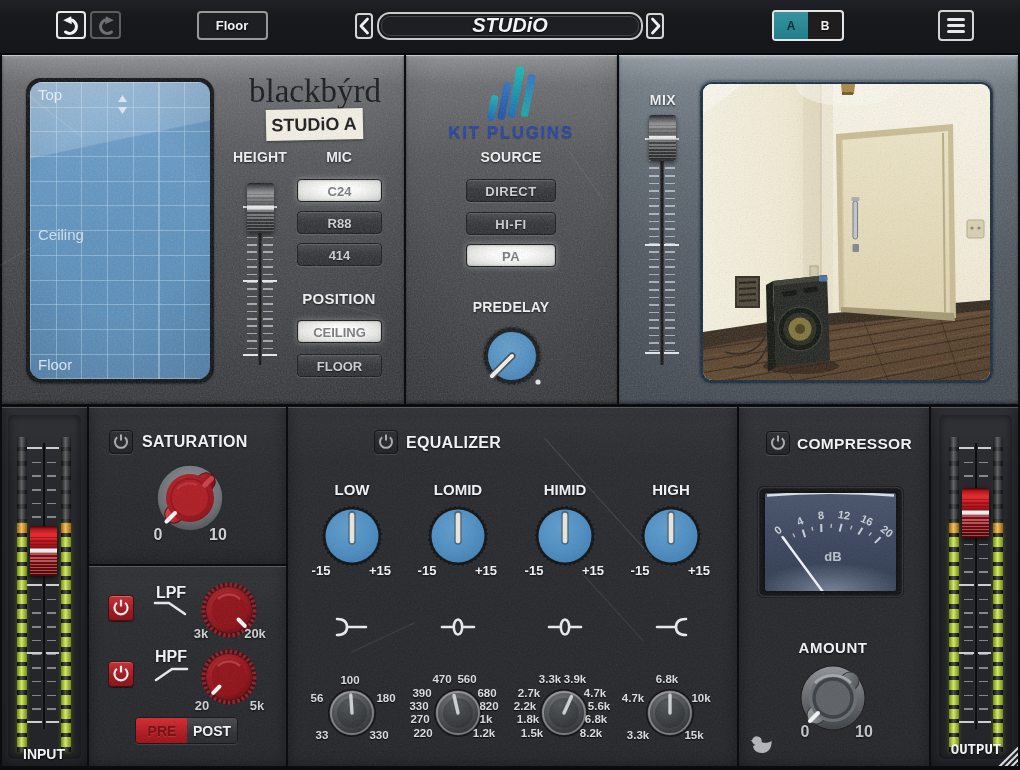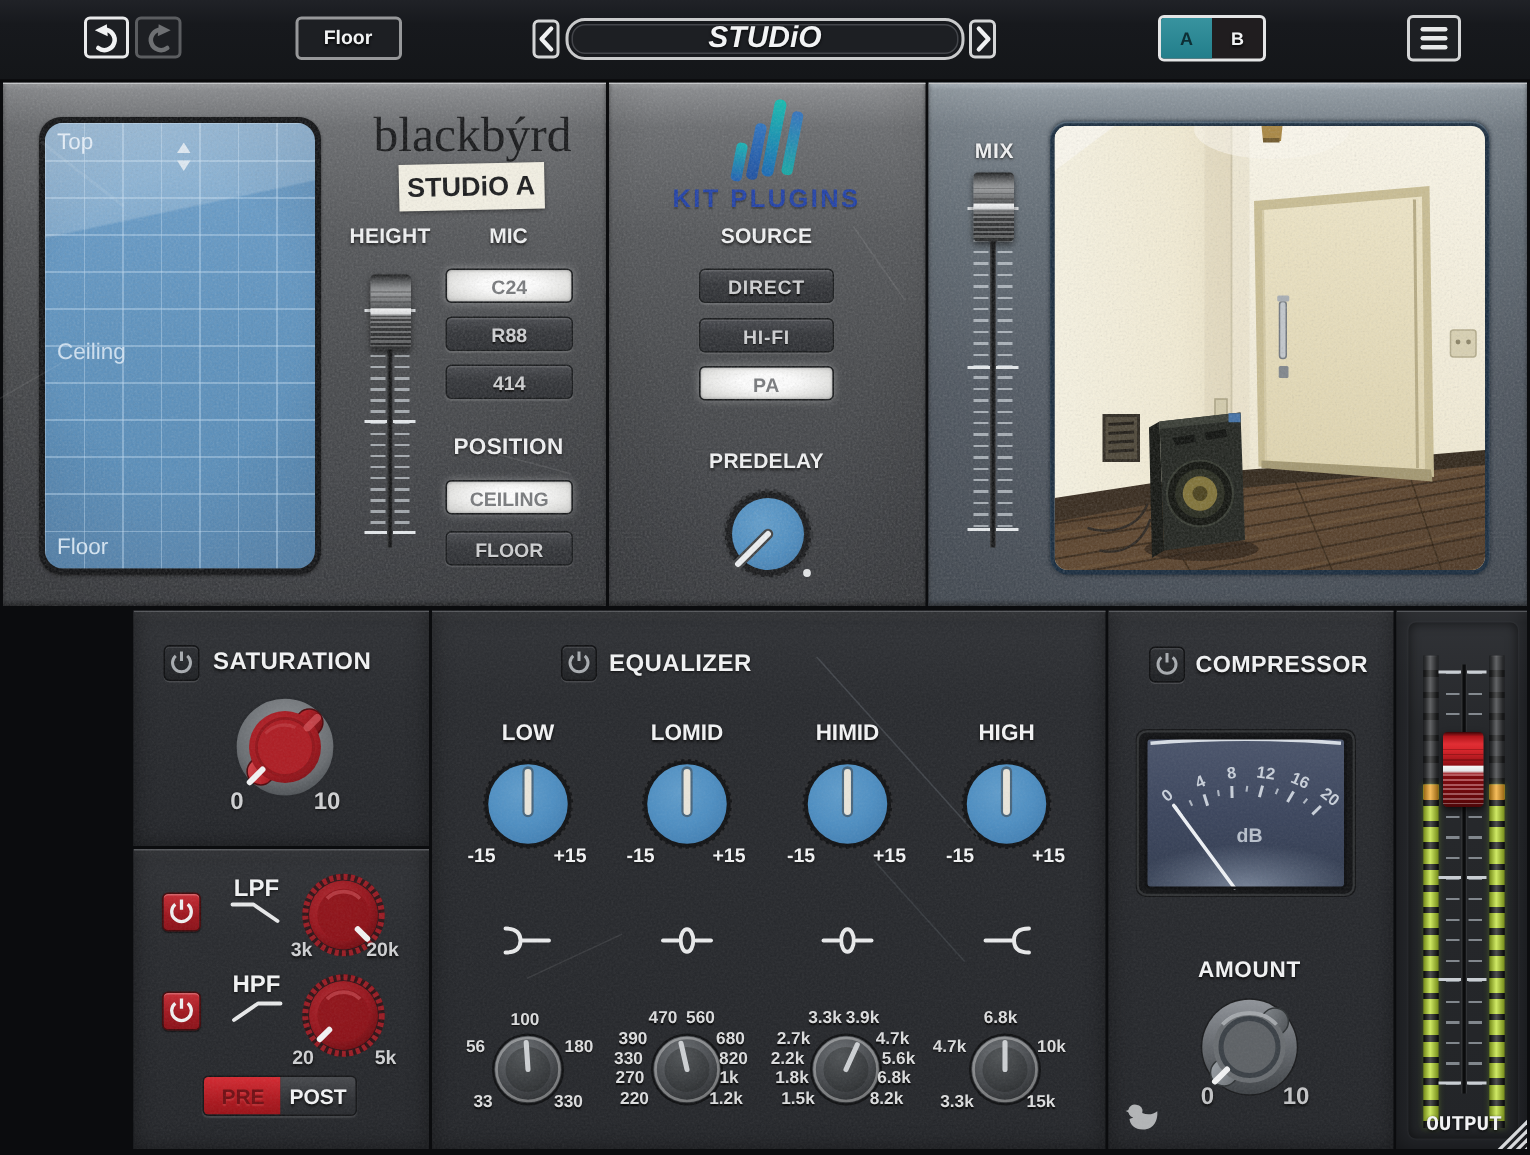--- a/index.html
+++ b/index.html
@@ -304,20 +304,35 @@
   <circle cx="97" cy="245" r="22" fill="none" stroke="#31352c" stroke-width="1.4"></circle>
   <path d="M79 208 L93 205.5 L94.5 210.5 L80.5 213 Z" fill="#090b08"></path>
   <path d="M100 204.5 L114 202 L115.5 207 L101.5 209.5 Z" fill="#090b08"></path>
   <rect x="116" y="191.5" width="8" height="6" fill="#3f6fa5"></rect>
 
  </svg>
  </div>
 <svg class="nz" width="399" height="349">
         <rect width="399" height="349" filter="url(#nzf)"></rect>
       </svg>
+</div>
+<div class="bpanel" id="pIn" style="left:2px;top:407px;width:85px;height:359px;">
+ <div class="abs" style="left:6px;top:8px;width:73px;height:344px;border-radius:5px;background:linear-gradient(180deg,#303236,#27292c 20%,#232528);box-shadow:inset 0 0 8px rgba(0,0,0,.6), 0 0 2px rgba(255,255,255,.06);"></div>
+ <div class="ledcol" style="left:15px;"></div>
+ <div class="ledcol" style="left:59px;"></div>
+ <div class="ledshine" style="left:15px;"></div>
+ <div class="ledshine" style="left:59px;"></div>
+ <div class="fticks" style="left:27px;top:41px;"></div>
+ <div class="ltick" style="left:25px;top:40px;"></div>
+ <div class="ltick" style="left:25px;top:177px;"></div>
+ <div class="ltick" style="left:25px;top:245px;"></div>
+ <div class="ltick" style="left:25px;top:314px;"></div>
+ <div class="fline" style="left:40px;top:36px;height:286px;"></div>
+ <div class="fcap red" style="left:28px;top:119px;"></div>
+ <div class="lbl cc" style="left:42px;top:347px;font-size:14px;">INPUT</div>
 </div>
 <div class="bpanel" id="pOut" style="left:931px;top:407px;width:87px;height:359px;">
  <div class="abs" style="left:8px;top:8px;width:73px;height:344px;border-radius:5px;background:linear-gradient(180deg,#303236,#27292c 20%,#232528);box-shadow:inset 0 0 8px rgba(0,0,0,.6), 0 0 2px rgba(255,255,255,.06);"></div>
  <div class="ledcol" style="left:18px;"></div>
  <div class="ledcol" style="left:62px;"></div>
  <div class="ledshine" style="left:18px;"></div>
  <div class="ledshine" style="left:62px;"></div>
  <div class="fticks" style="left:30px;top:41px;"></div>
  <div class="ltick" style="left:28px;top:40px;"></div>
  <div class="ltick" style="left:28px;top:177px;"></div>

